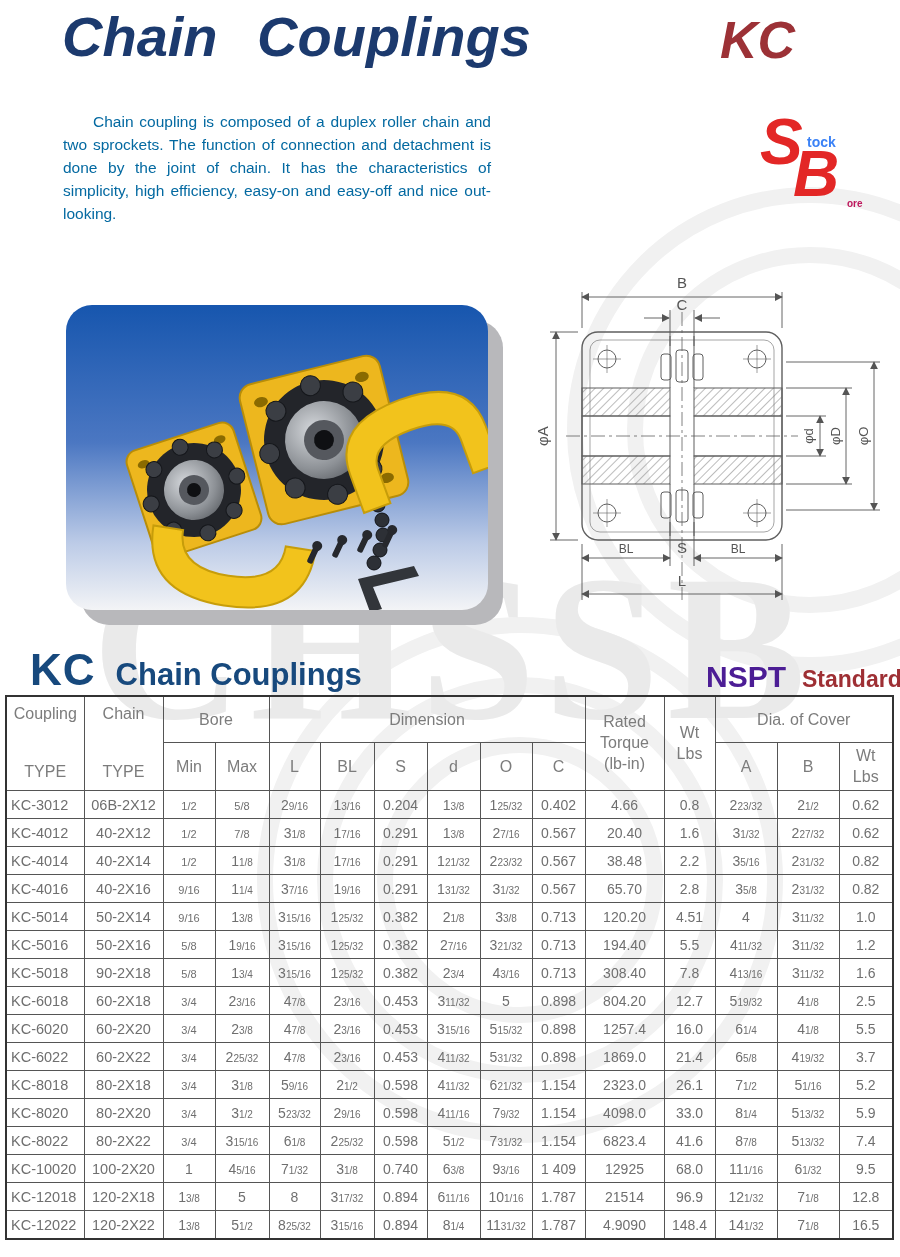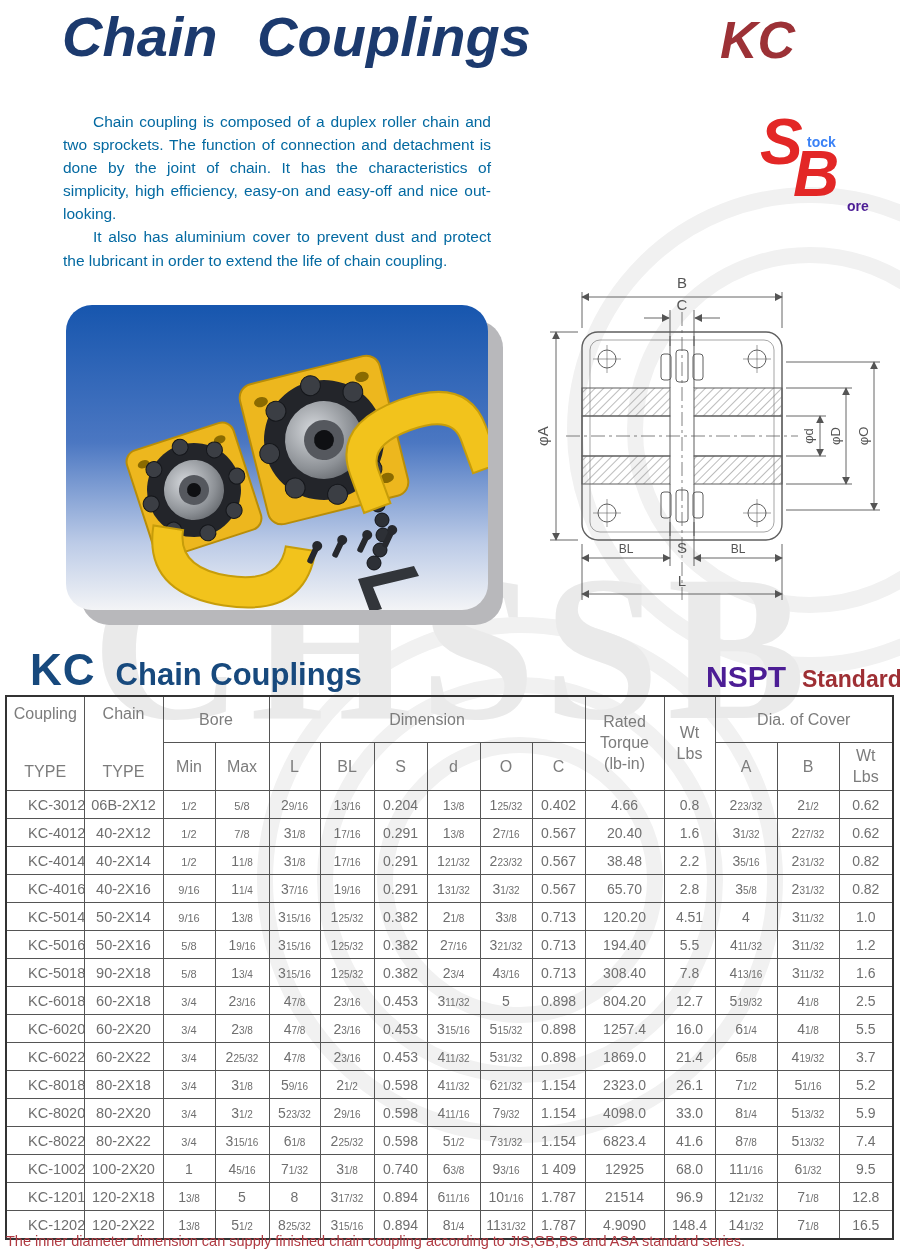--- a/index.html
+++ b/index.html
@@ -16,21 +16,21 @@
   .intro{left:63px;top:110px;width:428px;color:#0369a1;font-size:15.5px;line-height:1.49;
          text-align:justify;}
   .intro p{margin:0;text-indent:30px;}
 
   
   .sb{left:755px;top:110px;width:120px;height:120px;}
   .sb span{position:absolute;font-weight:bold;}
   .sb .s{left:5px;top:0px;font-size:64px;font-style:italic;color:#e32726;line-height:1;}
   .sb .tock{left:52px;top:24px;font-size:14px;color:#3b82f6;}
   .sb .b{left:38px;top:32px;font-size:64px;font-style:italic;color:#e32726;line-height:1;}
-  .sb .ore{left:92px;top:88px;font-size:14px;color:#4c1d95;}
+  .sb .ore{left:92px;top:88px;font-size:10px;color:#be185d;}
 
   
   .photo-wrap{left:66px;top:305px;width:440px;height:322px;}
   .photo-shadow{position:absolute;left:15px;top:15px;width:422px;height:305px;background:#b8b8bb;border-radius:28px;}
   .photo{position:absolute;left:0;top:0;width:422px;height:305px;border-radius:26px;overflow:hidden;}
 
   
   .diagram{left:530px;top:266px;width:370px;height:340px;}
   .dim-text{font-family:"Liberation Sans",sans-serif;fill:#555;}
 
@@ -44,21 +44,21 @@
 
   
   .table-wrap{left:5px;top:695px;}
   table{border-collapse:collapse;table-layout:fixed;width:888px;background:transparent;
         border:2px solid #333;}
   th,td{border:1px solid #555;padding:0;white-space:nowrap;overflow:hidden;}
   th{font-weight:normal;color:#7c7c7c;font-size:16px;text-align:center;background:transparent;}
   thead tr.h1 th{height:45px;}
   thead tr.h2 th{height:47px;}
   tbody td{height:27px;color:#6f6f6f;font-size:14px;text-align:center;}
-  tbody td.c0{text-align:left;padding-left:21px;font-size:14.5px;}
+  tbody td.c0{text-align:left;padding-left:4px;font-size:14.5px;}
   tbody td.c1{font-size:14.5px;}
   .fr{font-size:10px;}
   .fr-only{font-size:11px;}
   .th-vi{display:flex;flex-direction:column;justify-content:space-between;height:76px;padding:8px 0 9px 0;}
   .th-mid{line-height:1.3;}
 
   
   .footnote{left:6px;top:1233px;font-size:14.5px;color:#b03a42;}
 </style>
 </head>
@@ -75,21 +75,20 @@
       <circle cx="520" cy="880" r="135"></circle>
     </g>
     <text x="92" y="718" font-family="'Liberation Serif',serif" font-weight="bold" font-size="208" fill="#eaeaea" letter-spacing="8">CHSSB</text>
   </svg>
 
   <div class="layer main-title">Chain  Couplings</div>
   <div class="layer kc-code">KC</div>
 
   <div class="layer intro">
     <p>Chain coupling is composed of a duplex roller chain and two sprockets. The function of connection and detachment is done by the joint of chain. It has the characteristics of simplicity, high efficiency, easy-on and easy-off and nice out-looking.</p>
-    <p>It also has aluminium cover to prevent dust and protect the lubricant in order to extend the life of chain coupling.</p>
   </div>
 
   <div class="layer sb">
     <span class="s">S</span>
     <span class="tock">tock</span>
     <span class="b">B</span>
     <span class="ore">ore</span>
   </div>
 
   <div class="layer photo-wrap">
@@ -621,15 +620,14 @@
             <td class="c10">4.9090</td>
             <td class="c11">148.4</td>
             <td class="c12">14<span class="fr">1/32</span></td>
             <td class="c13">7<span class="fr">1/8</span></td>
             <td class="c14">16.5</td>
           </tr>
         </tbody>
     </table>
   </div>
 
-  <div class="layer footnote">The inner diameter dimension can supply finished chain coupling according to JIS,GB,BS and ASA standard series.</div>
 
 </div>
 
 </body></html>

